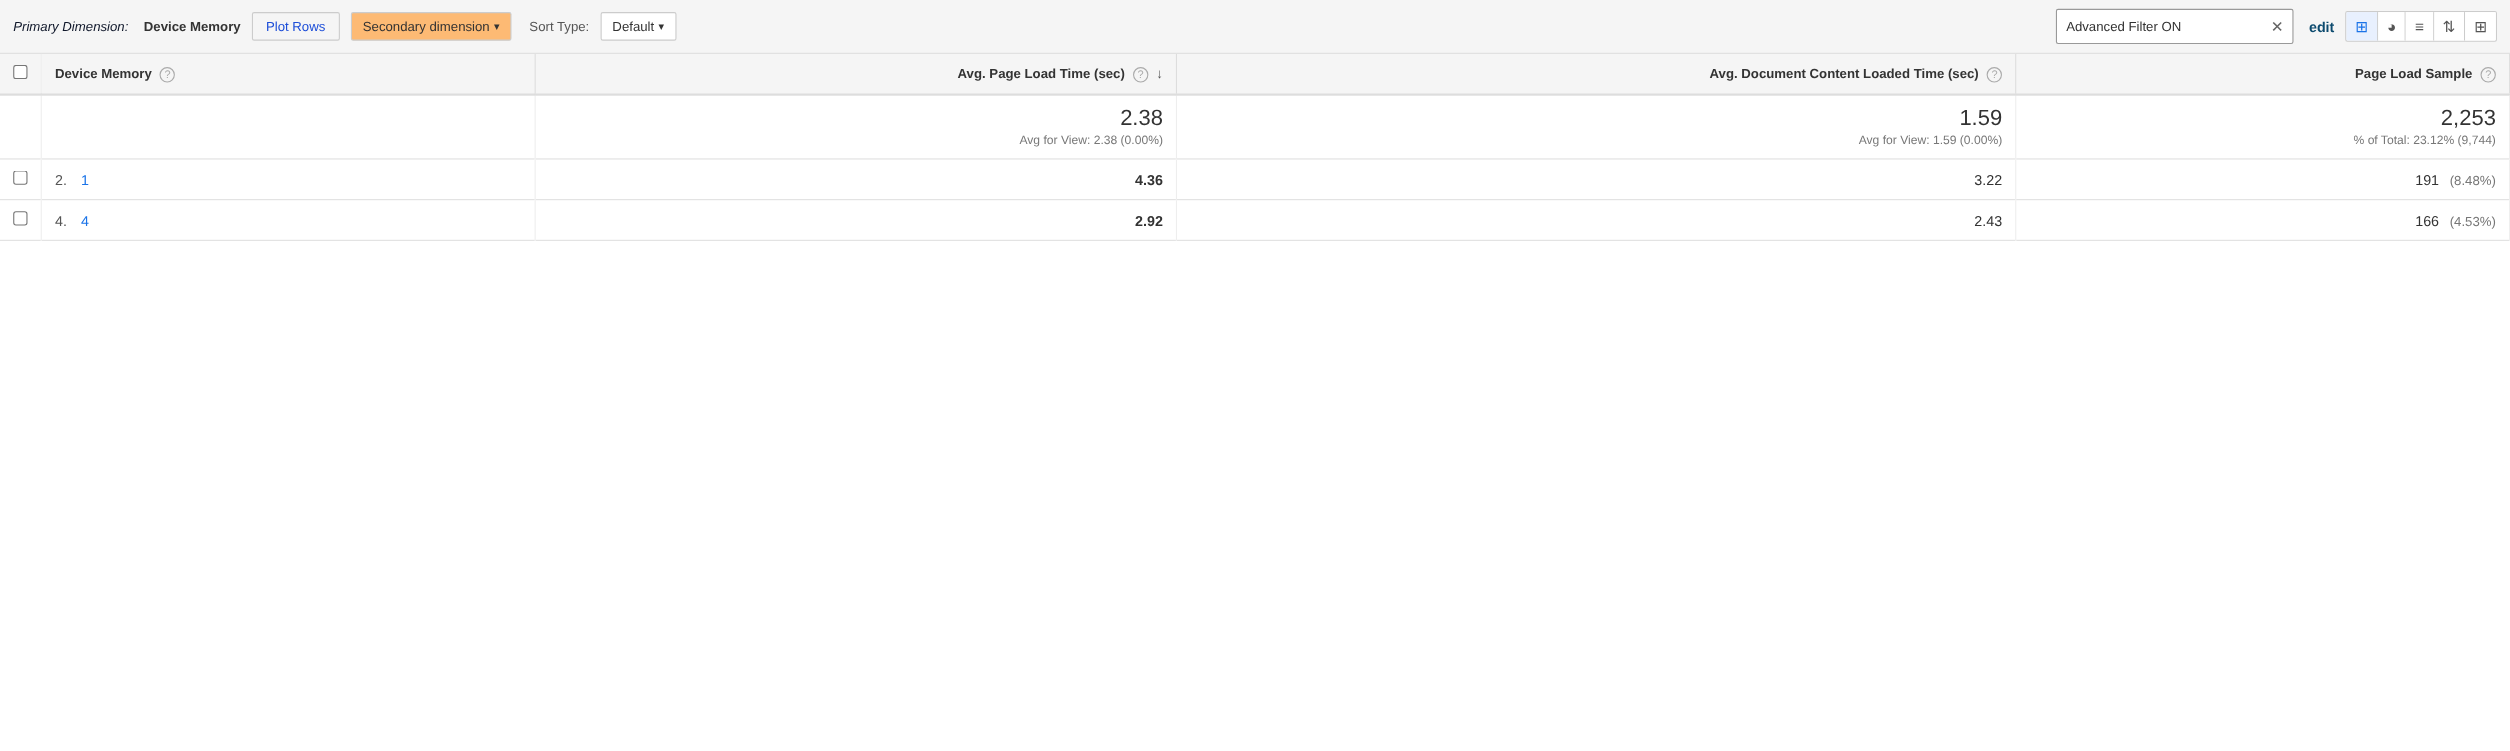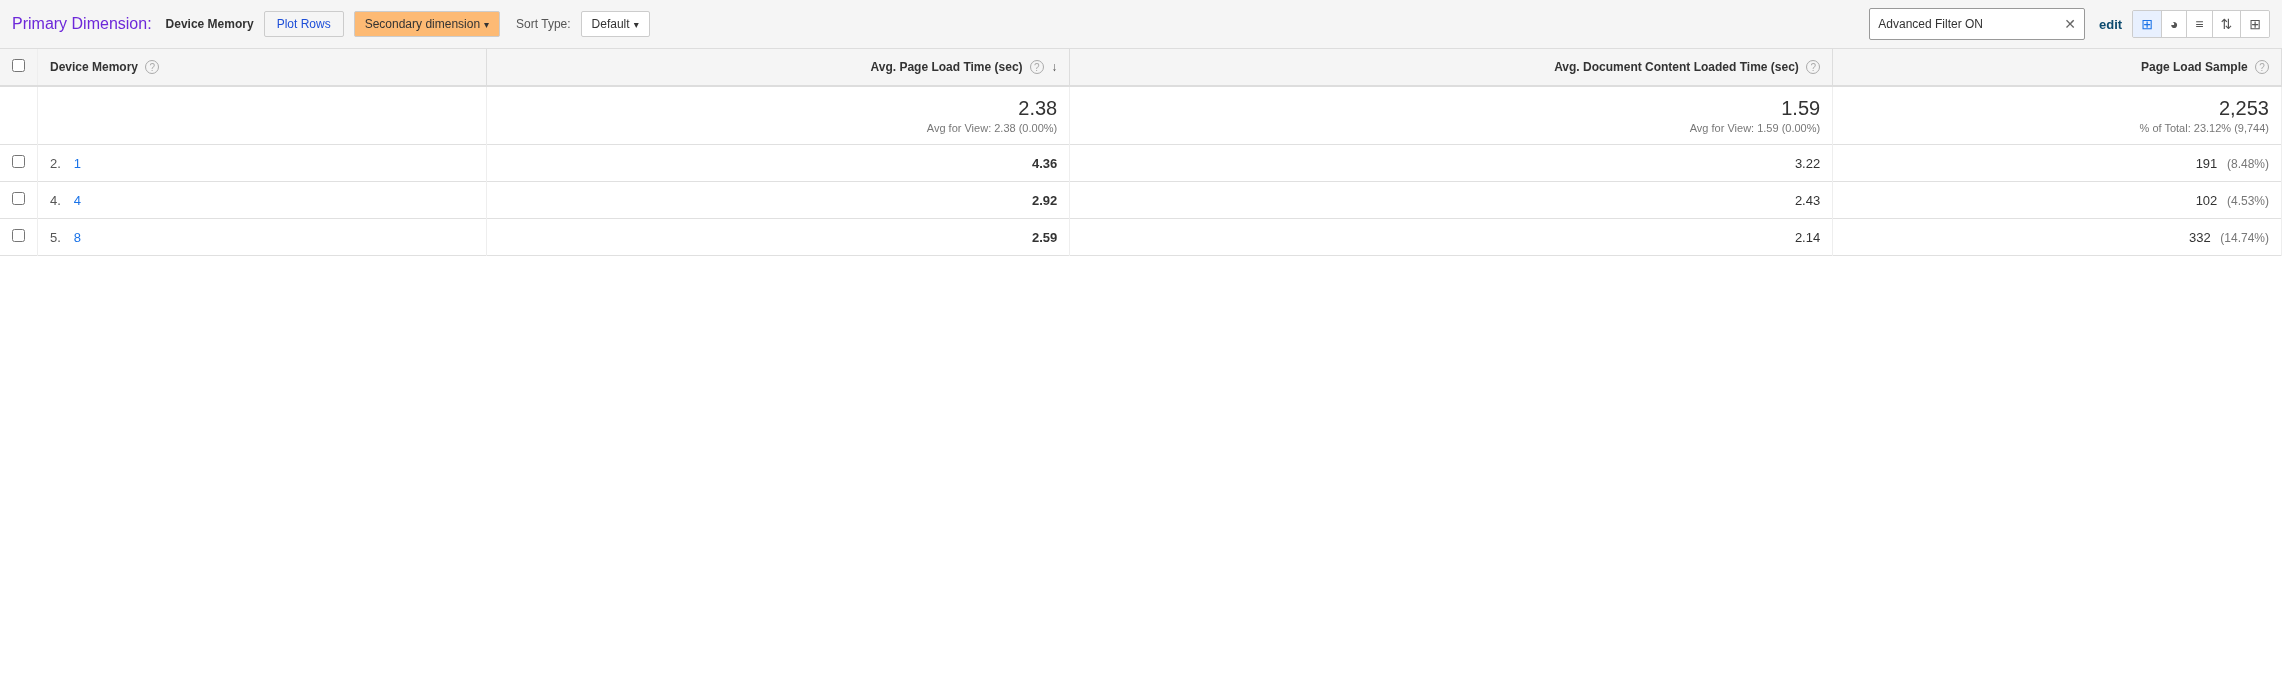--- a/index.html
+++ b/index.html
@@ -8,23 +8,24 @@
     .top-bar {
       display: flex;
       align-items: center;
       padding: 8px 12px;
       background: #f5f5f5;
       border-bottom: 1px solid #ddd;
       gap: 10px;
     }
 
     .primary-dimension-label {
-      font-size: 16px;
-      color: #6d28d9;
+      font-size: 12px;
+      color: #0f172a;
       white-space: nowrap;
+      font-style: italic;
     }
 
     .primary-dimension-value {
       font-size: 12px;
       font-weight: bold;
       color: #333;
       margin-left: 4px;
     }
 
     .plot-rows-btn {
@@ -360,37 +361,18 @@
       <span class="row-num">4.</span>
       <a class="row-link">4</a>
     </td>
     <td class="metric-col numeric">
       <span class="metric-val">2.92</span>
     </td>
     <td class="metric-col2 numeric">
       <span>2.43</span>
     </td>
     <td class="sample-col numeric">
-      <span>102</span>
+      <span>166</span>
       <span class="percent-val">(4.53%)</span>
-    </td>
-  </tr>
-      <tr>
-    <td class="checkbox-col">
-      <input type="checkbox" style="">
-    </td>
-    <td class="dim-col">
-      <span class="row-num">5.</span>
-      <a class="row-link">8</a>
-    </td>
-    <td class="metric-col numeric">
-      <span class="metric-val">2.59</span>
-    </td>
-    <td class="metric-col2 numeric">
-      <span>2.14</span>
-    </td>
-    <td class="sample-col numeric">
-      <span>332</span>
-      <span class="percent-val">(14.74%)</span>
     </td>
   </tr>
     </tbody>
 </table>
 
 </body></html>

